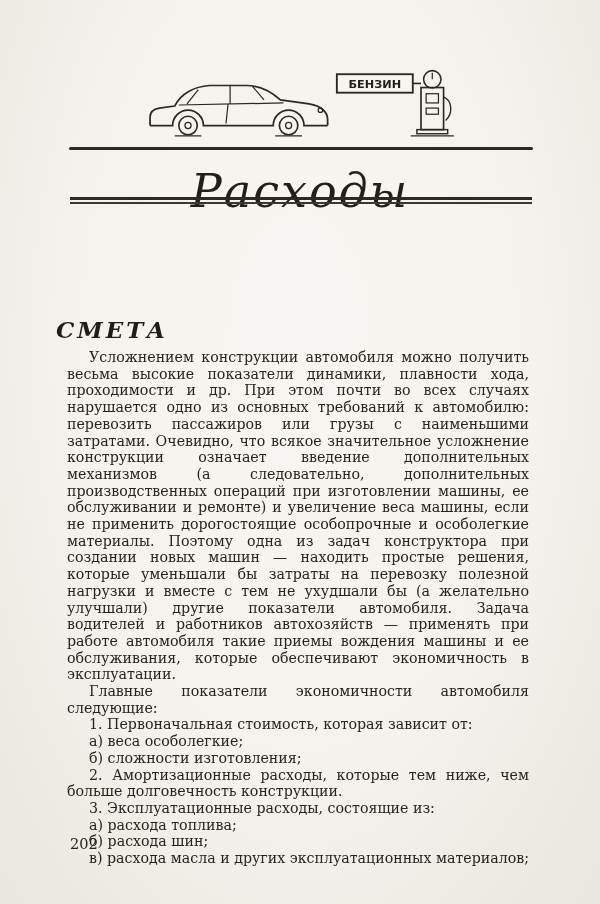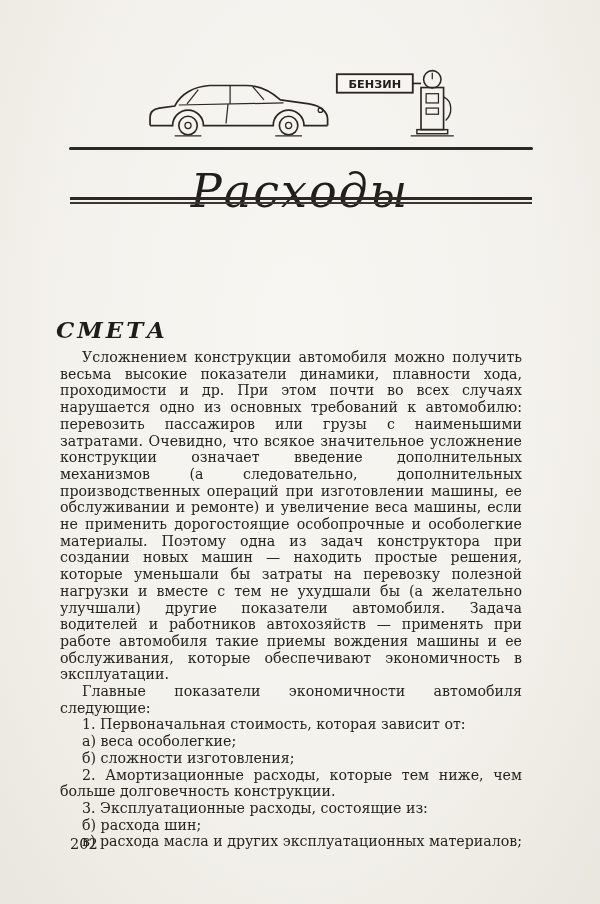--- a/index.html
+++ b/index.html
@@ -42,21 +42,21 @@
     background:#3a3731;
   }
   .section-title {
     position:absolute; top:316px; left:56px;
     font-family:"DejaVu Serif", serif;
     font-style:italic; font-weight:bold;
     font-size:23px; letter-spacing:3px;
     color:#1f1d19;
   }
   .text-block {
-    position:absolute; top:349px; left:60px; width:462px;
+    position:absolute; top:349px; left:67px; width:462px;
     font-size:14.2px; line-height:16.7px;
     text-align:justify;
     color:#26241f;
   }
   .text-block p { text-indent:22px; }
   .page-number {
     position:absolute; top:836px; left:70px;
     font-size:14.5px; color:#26241f;
   }
   svg .ink { stroke:#2b2823; fill:none; }
@@ -114,19 +114,20 @@
   <div class="section-title">СМЕТА</div>
 
   <div class="text-block">
     <p>Усложнением конструкции автомобиля можно получить весьма высокие показатели динамики, плавности хода, проходимости и др. При этом почти во всех случаях нарушается одно из основных требований к автомобилю: перевозить пассажиров или грузы с наименьшими затратами. Очевидно, что всякое значительное усложнение конструкции означает введение дополнительных механизмов (а следовательно, дополнительных производственных операций при изготовлении машины, ее обслуживании и ремонте) и увеличение веса машины, если не применить дорогостоящие особопрочные и особолегкие материалы. Поэтому одна из задач конструктора при создании новых машин — находить простые решения, которые уменьшали бы затраты на перевозку полезной нагрузки и вместе с тем не ухудшали бы (а желательно улучшали) другие показатели автомобиля. Задача водителей и работников автохозяйств — применять при работе автомобиля такие приемы вождения машины и ее обслуживания, которые обеспечивают экономичность в эксплуатации.</p>
     <p>Главные показатели экономичности автомобиля следующие:</p>
     <p>1. Первоначальная стоимость, которая зависит от:</p>
     <p>а) веса особолегкие;</p>
     <p>б) сложности изготовления;</p>
     <p>2. Амортизационные расходы, которые тем ниже, чем больше долговечность конструкции.</p>
     <p>3. Эксплуатационные расходы, состоящие из:</p>
+    <p>а) расхода топлива;</p>
     <p>б) расхода шин;</p>
     <p>в) расхода масла и других эксплуатационных материалов;</p>
   </div>
 
   <div class="page-number">202</div>
 
 </div>
 
 </body></html>

